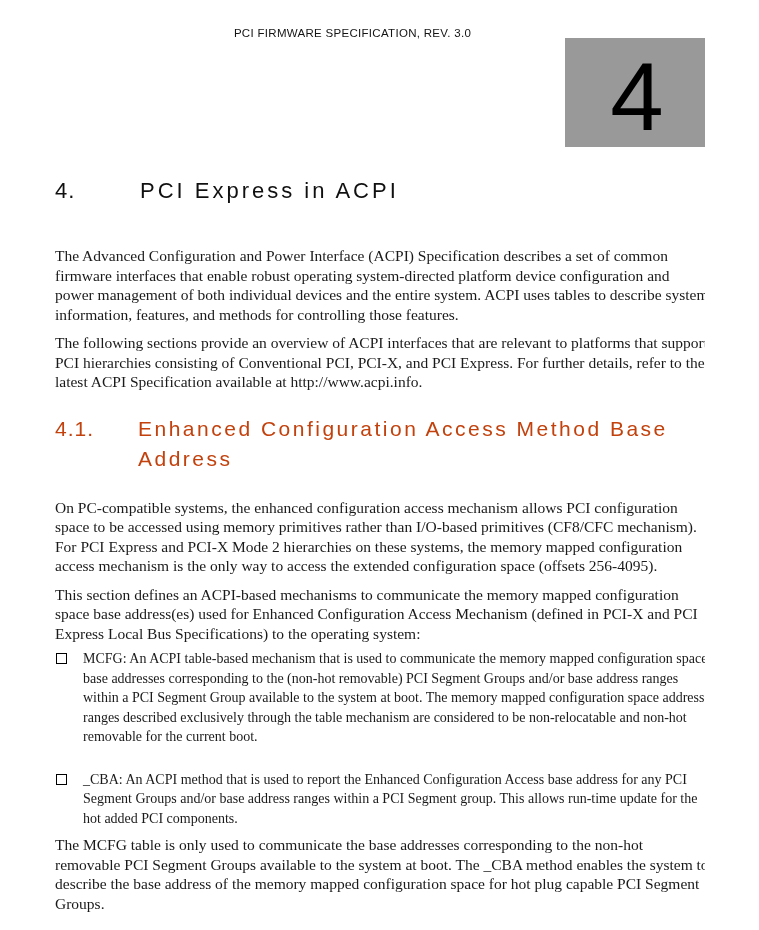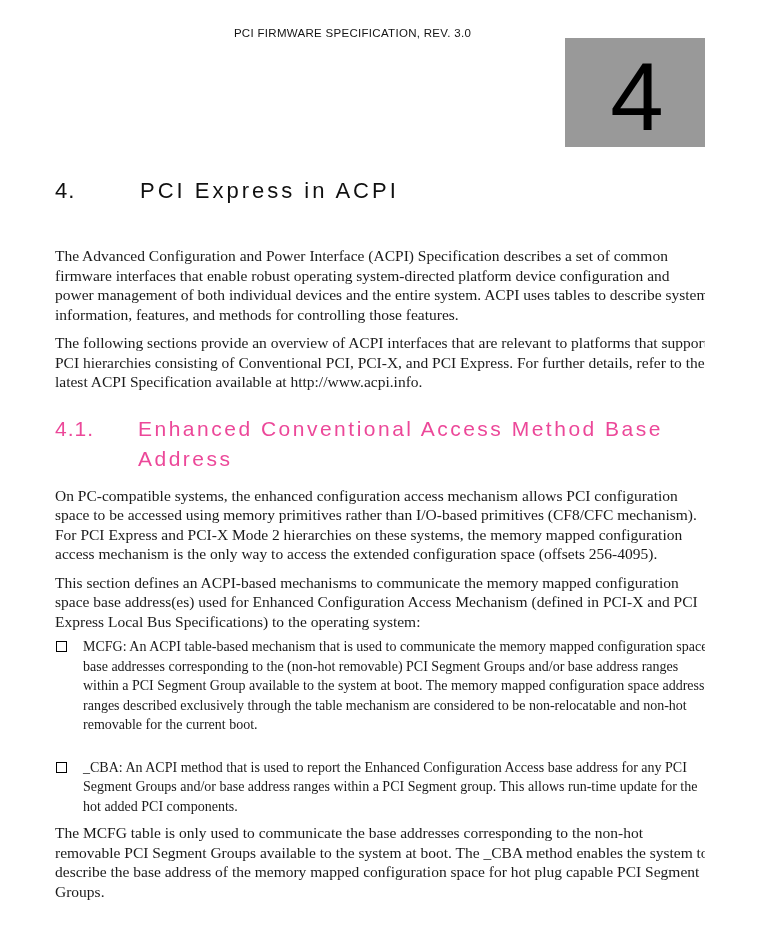--- a/index.html
+++ b/index.html
@@ -59,31 +59,31 @@
   }
   .h-main .h-num { flex: 0 0 85px; letter-spacing: 1px; }
   .h-sub {
     display: flex;
     margin: 22px 0 0 0;
     font-family: "Liberation Sans", sans-serif;
     font-weight: 400;
     font-size: 21px;
     letter-spacing: 2.5px;
     line-height: 30px;
-    color: #ec4899;
+    color: #c2410c;
   }
   .h-sub .h-num { flex: 0 0 83px; letter-spacing: 1px; }
   .h-sub .h-title { width: 572px; }
   .content p {
     margin: 9px 0 0 0;
     font-size: 15.5px;
     line-height: 19.5px;
   }
   .content p.p-after-h1 { margin-top: 40px; }
-  .content p.p-after-h2 { margin-top: 12px; }
+  .content p.p-after-h2 { margin-top: 24px; }
   .content p.p-last { margin-top: 7px; }
   ul.bullets {
     list-style: none;
     margin: 6px 0 0 0;
     padding: 0;
   }
   ul.bullets li {
     position: relative;
     padding-left: 28px;
     font-size: 14px;
@@ -117,21 +117,21 @@
       <span class="h-num">4.</span>
       <span class="h-title">PCI Express in ACPI</span>
     </h1>
 
     <p class="p-after-h1">The Advanced Configuration and Power Interface (ACPI) Specification describes a set of common firmware interfaces that enable robust operating system-directed platform device configuration and power management of both individual devices and the entire system.  ACPI uses tables to describe system information, features, and methods for controlling those features.</p>
 
     <p>The following sections provide an overview of ACPI interfaces that are relevant to platforms that support PCI hierarchies consisting of Conventional PCI, PCI-X, and PCI Express.  For further details, refer to the latest ACPI Specification available at http://www.acpi.info.</p>
 
     <h2 class="h-sub">
       <span class="h-num">4.1.</span>
-      <span class="h-title">Enhanced Conventional Access Method Base Address</span>
+      <span class="h-title">Enhanced Configuration Access Method Base Address</span>
     </h2>
 
     <p class="p-after-h2">On PC-compatible systems, the enhanced configuration access mechanism allows PCI configuration space to be accessed using memory primitives rather than I/O-based primitives (CF8/CFC mechanism).  For PCI Express and PCI-X Mode 2 hierarchies on these systems, the memory mapped configuration access mechanism is the only way to access the extended configuration space (offsets 256-4095).</p>
 
     <p>This section defines an ACPI-based mechanisms to communicate the memory mapped configuration space base address(es) used for Enhanced Configuration Access Mechanism (defined in PCI-X and PCI Express Local Bus Specifications) to the operating system:</p>
 
     <ul class="bullets">
       <li>
         <span class="ballot-box"></span>
         <span>MCFG:  An ACPI table-based mechanism that is used to communicate the memory mapped configuration space base addresses corresponding to the (non-hot removable) PCI Segment Groups and/or base address ranges within a PCI Segment Group available to the system at boot. The memory mapped configuration space address ranges described exclusively through the table mechanism are considered to be non-relocatable and non-hot removable for the current boot.</span>

